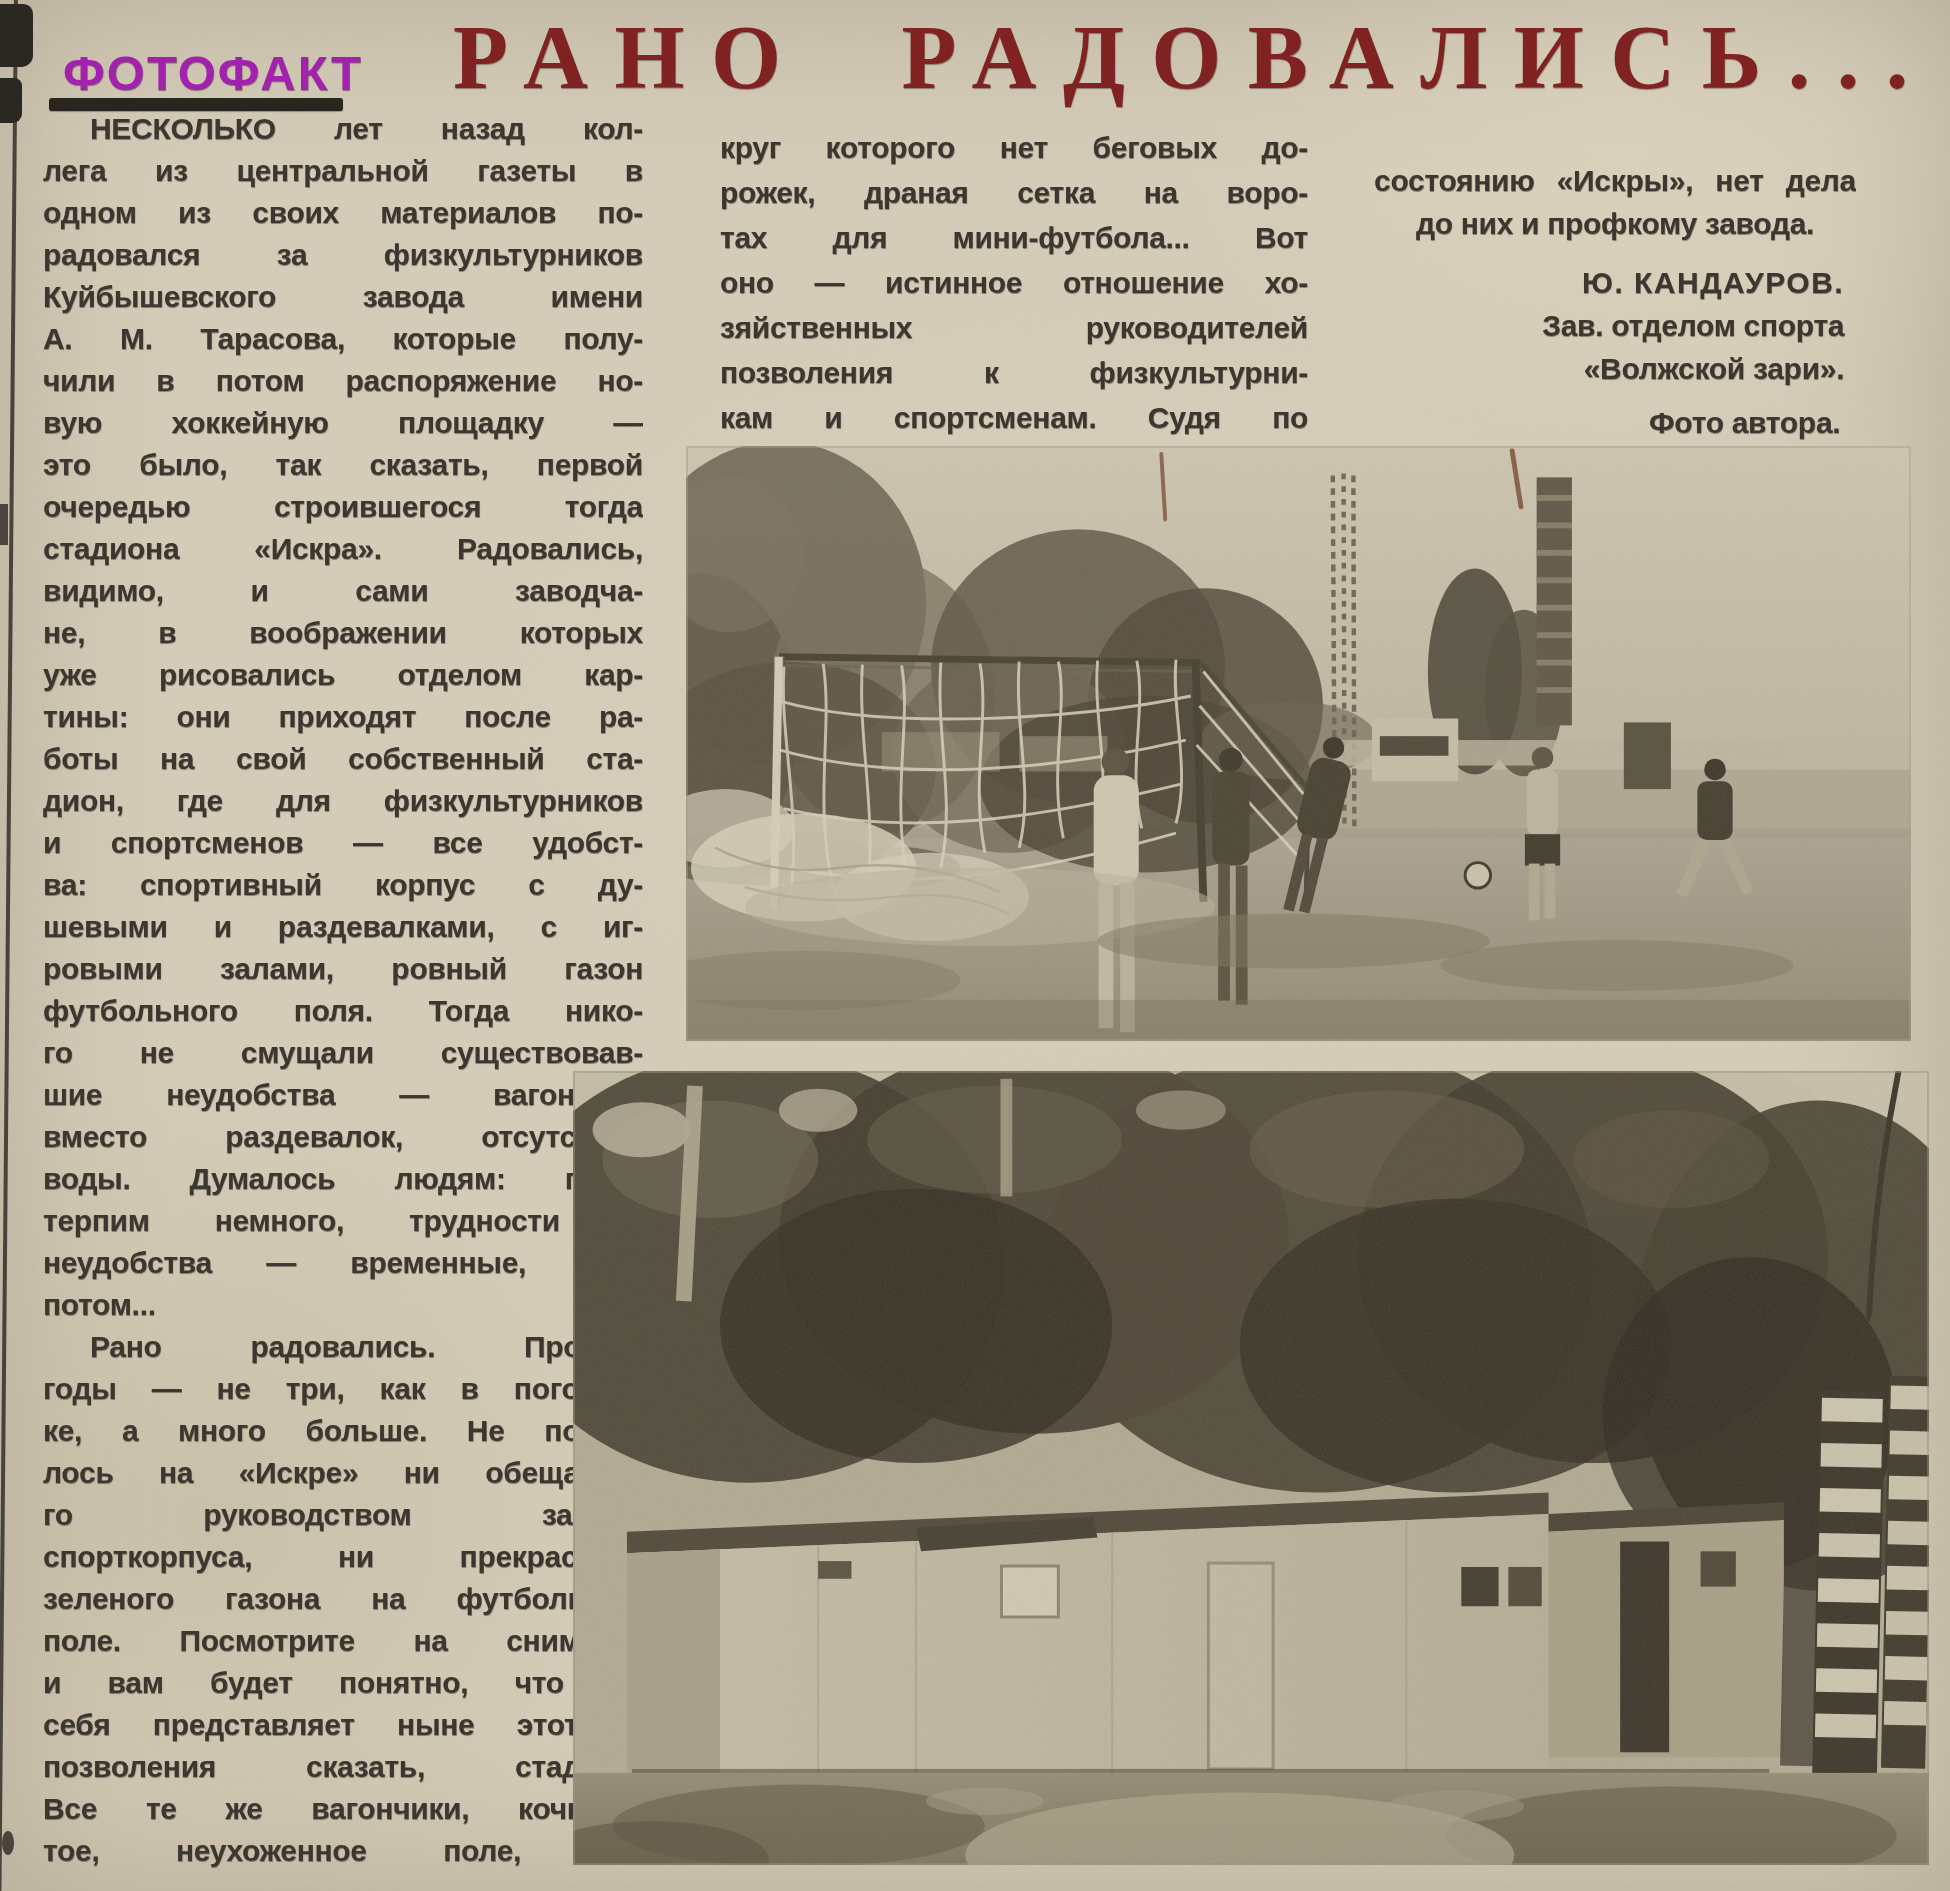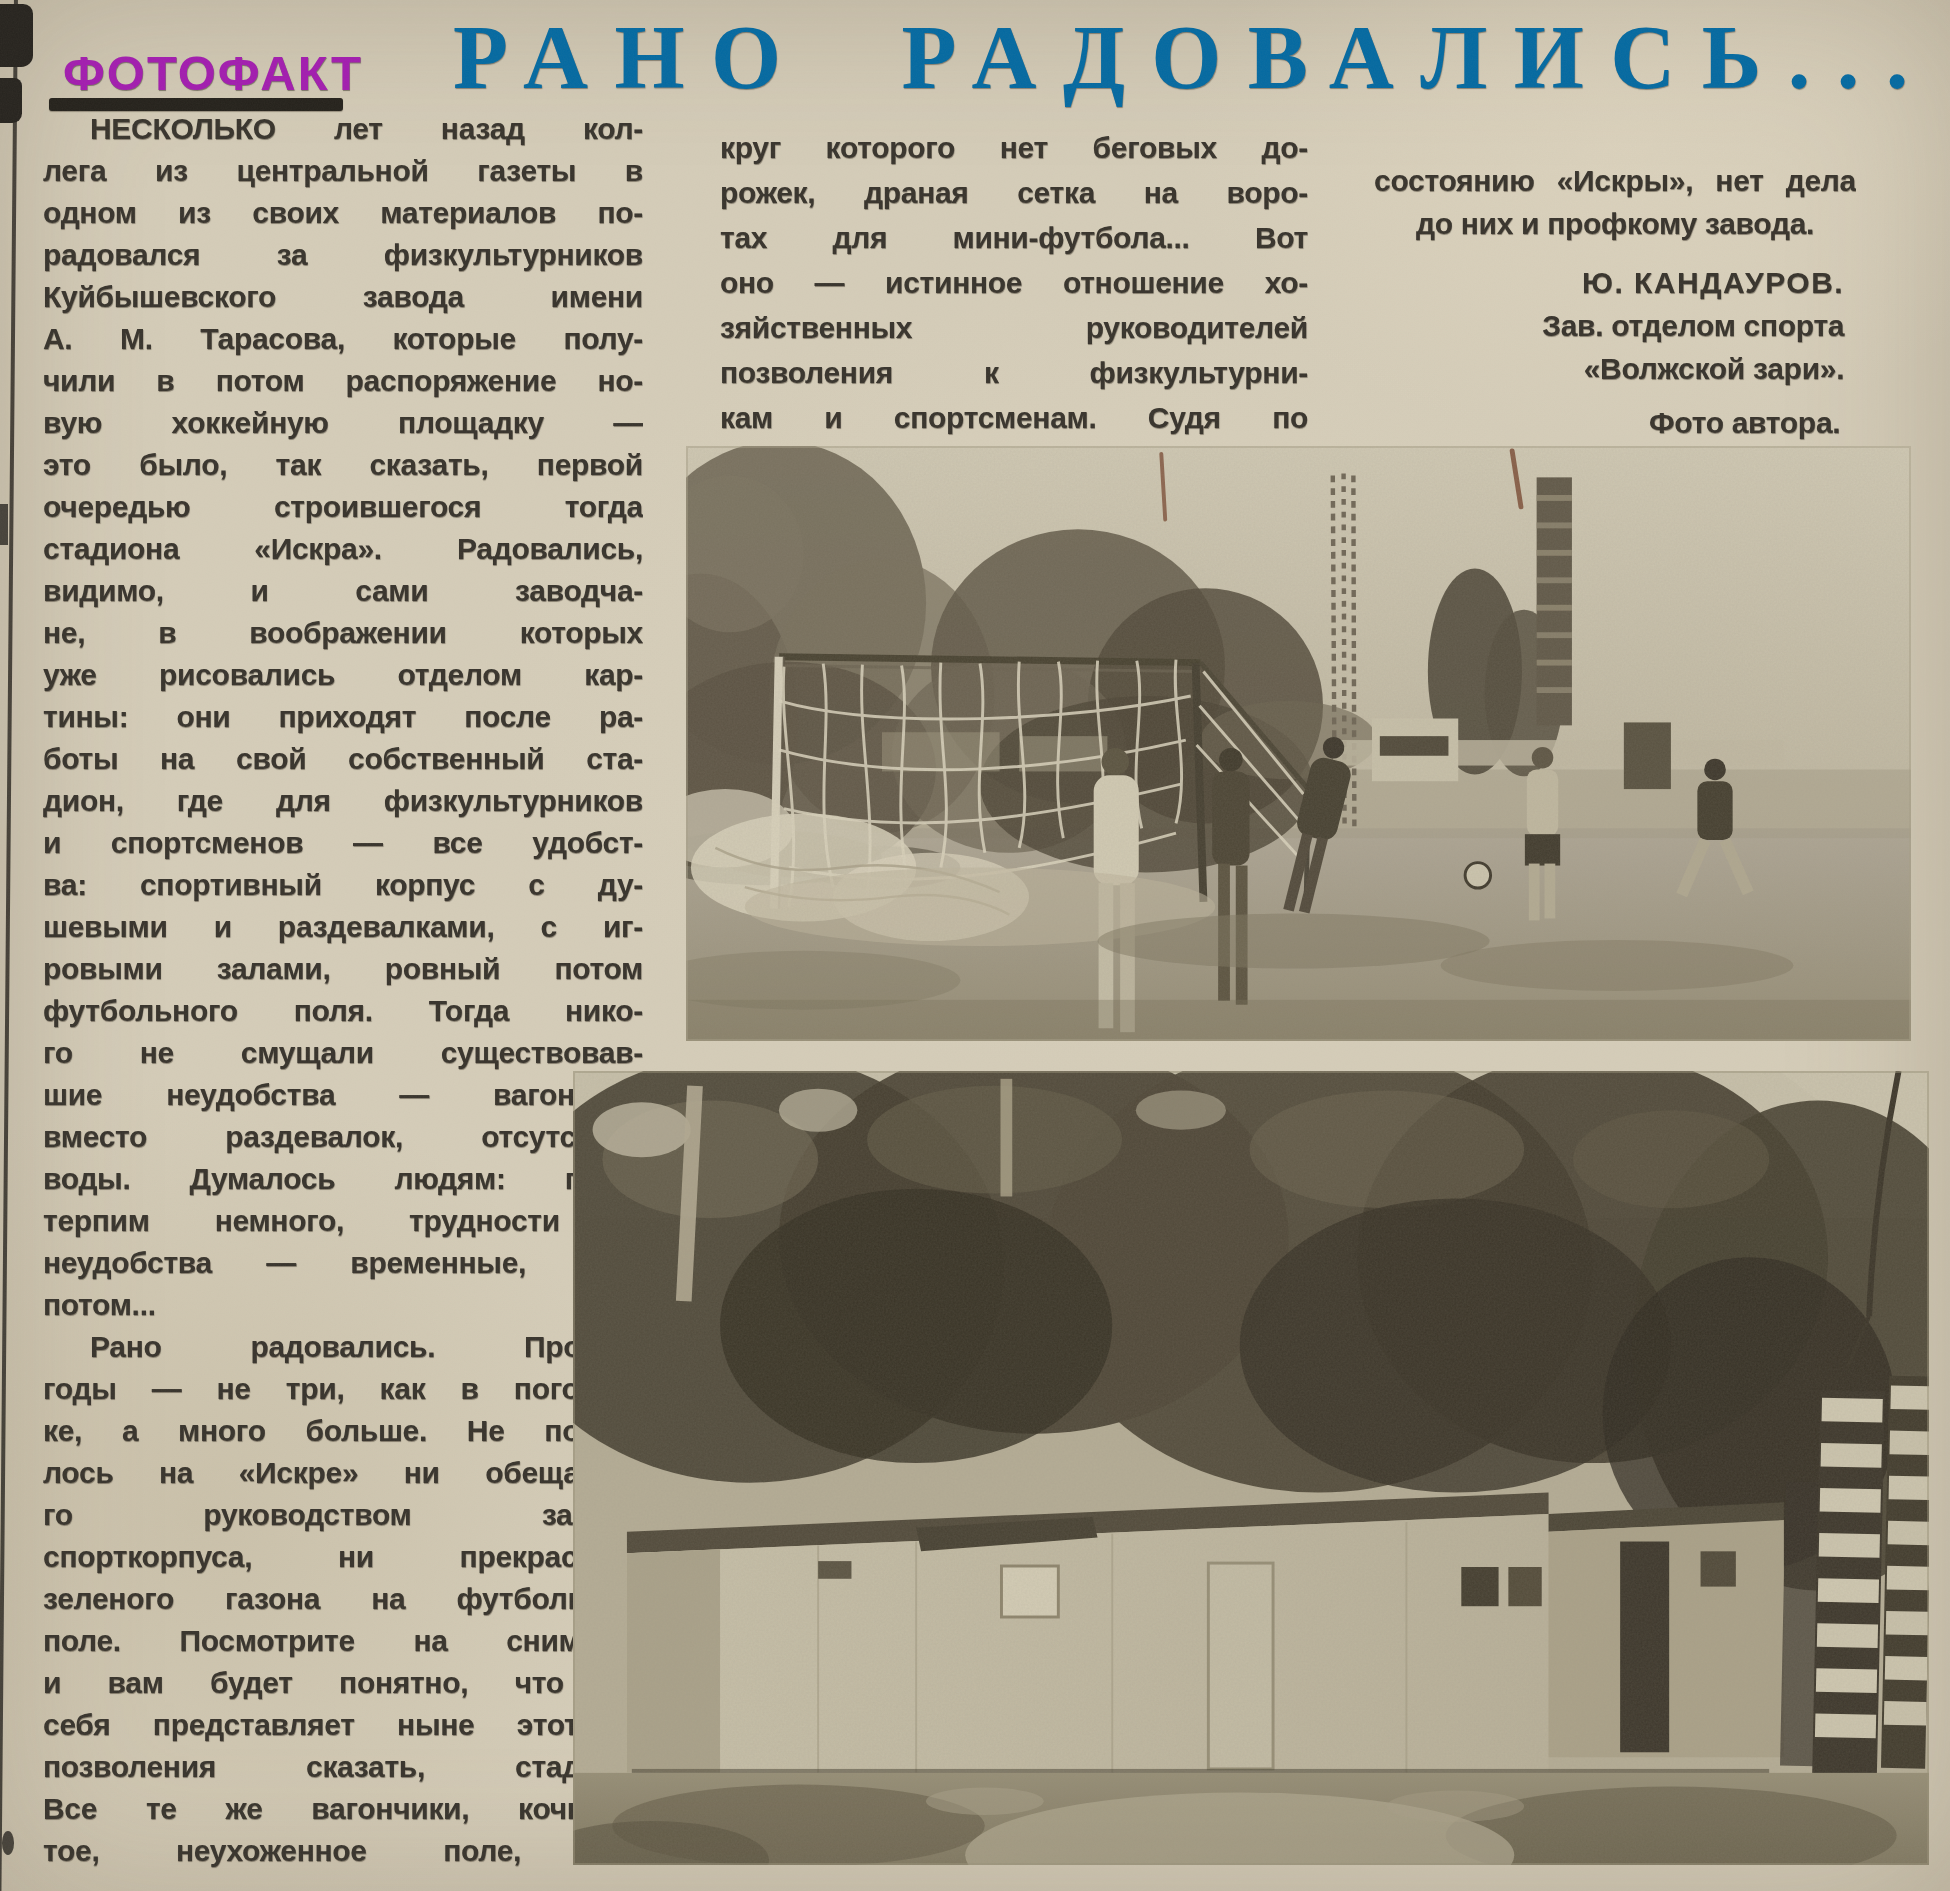--- a/index.html
+++ b/index.html
@@ -16,21 +16,21 @@
   .edge-art{position:absolute;background:#26231e;}
   .ea1{left:0;top:3.9px;width:33px;height:63px;border-radius:0 9.8px 11.8px 0;}
   .ea2{left:0;top:78px;width:21.6px;height:45px;border-radius:0 7.8px 9.8px 0;}
   .ea3{left:0;top:504px;width:7.8px;height:41px;opacity:.8;}
   .ea4{left:2px;top:1831px;width:11.8px;height:23.5px;border-radius:50%;opacity:.8;}
   .kicker{position:absolute;left:63px;top:45px;font-size:49px;font-weight:bold;letter-spacing:2px;
           color:#a21caf;text-shadow:0.5px 0.6px 0.8px rgba(40,34,26,.5);}
   .kicker-underline{position:absolute;left:49px;top:98px;width:294px;height:12.7px;background:#24211b;
           border-radius:2.9px;box-shadow:0 1px 1px rgba(60,52,40,.4);}
   .headline{position:absolute;left:453px;top:5.9px;margin:0;font-family:"Liberation Serif",serif;
-            font-weight:bold;font-size:90px;letter-spacing:26.5px;word-spacing:45px;color:#0369a1;
+            font-weight:bold;font-size:90px;letter-spacing:26.5px;word-spacing:45px;color:#7f1d1d;
             white-space:nowrap;text-shadow:0.6px 0.8px 1px rgba(40,35,28,.45);}
   .col{position:absolute;color:#37332c;font-weight:bold;letter-spacing:-0.3px;}
   .col .line{display:block;text-align:justify;overflow:hidden;
              text-shadow:0.4px 0.5px 0.7px rgba(55,48,38,.5);}
   .jl::after{content:"";display:inline-block;width:100%;height:0;}
   #col1{left:43px;top:108px;width:600px;font-size:30px;line-height:42px;}
   #col1 .line{height:42px;}
   #col1 .line:nth-child(1),#col1 .line:nth-child(30){text-indent:47px;}
   #col1 .line:nth-child(29){text-align:left;}
   #col1 .line:nth-child(29)::after{content:none;}
@@ -84,21 +84,21 @@
       <div class="line jl">стадиона «Искра». Радовались,</div>
       <div class="line jl">видимо, и сами заводча-</div>
       <div class="line jl">не, в воображении которых</div>
       <div class="line jl">уже рисовались отделом кар-</div>
       <div class="line jl">тины: они приходят после ра-</div>
       <div class="line jl">боты на свой собственный ста-</div>
       <div class="line jl">дион, где для физкультурников</div>
       <div class="line jl">и спортсменов — все удобст-</div>
       <div class="line jl">ва: спортивный корпус с ду-</div>
       <div class="line jl">шевыми и раздевалками, с иг-</div>
-      <div class="line jl">ровыми залами, ровный потом</div>
+      <div class="line jl">ровыми залами, ровный газон</div>
       <div class="line jl">футбольного поля. Тогда нико-</div>
       <div class="line jl">го не смущали существовав-</div>
       <div class="line jl">шие неудобства — вагончики</div>
       <div class="line jl">вместо раздевалок, отсутствие</div>
       <div class="line jl">воды. Думалось людям: пере-</div>
       <div class="line jl">терпим немного, трудности и</div>
       <div class="line jl">неудобства — временные, зато</div>
       <div class="line jl">потом...</div>
       <div class="line jl">Рано радовались. Прошли</div>
       <div class="line jl">годы — не три, как в поговор-</div>

